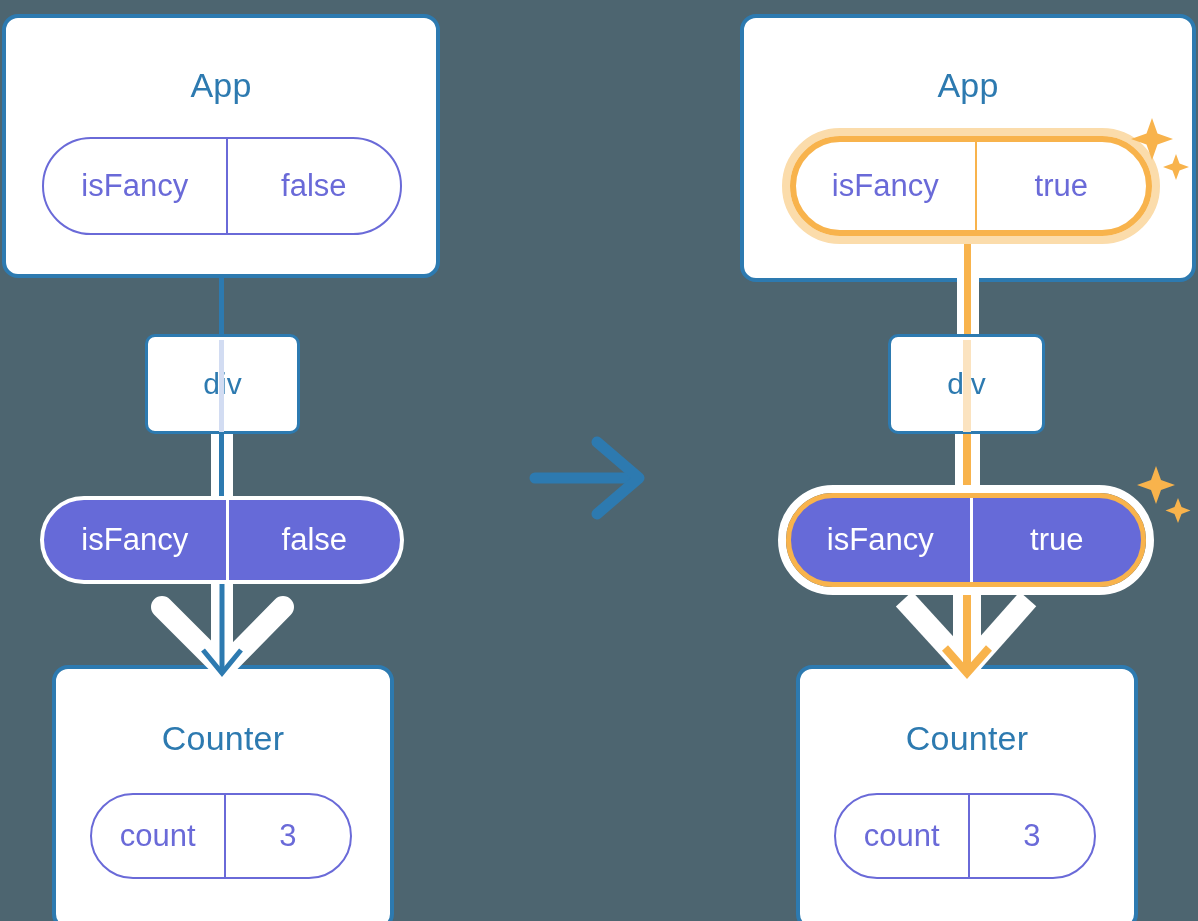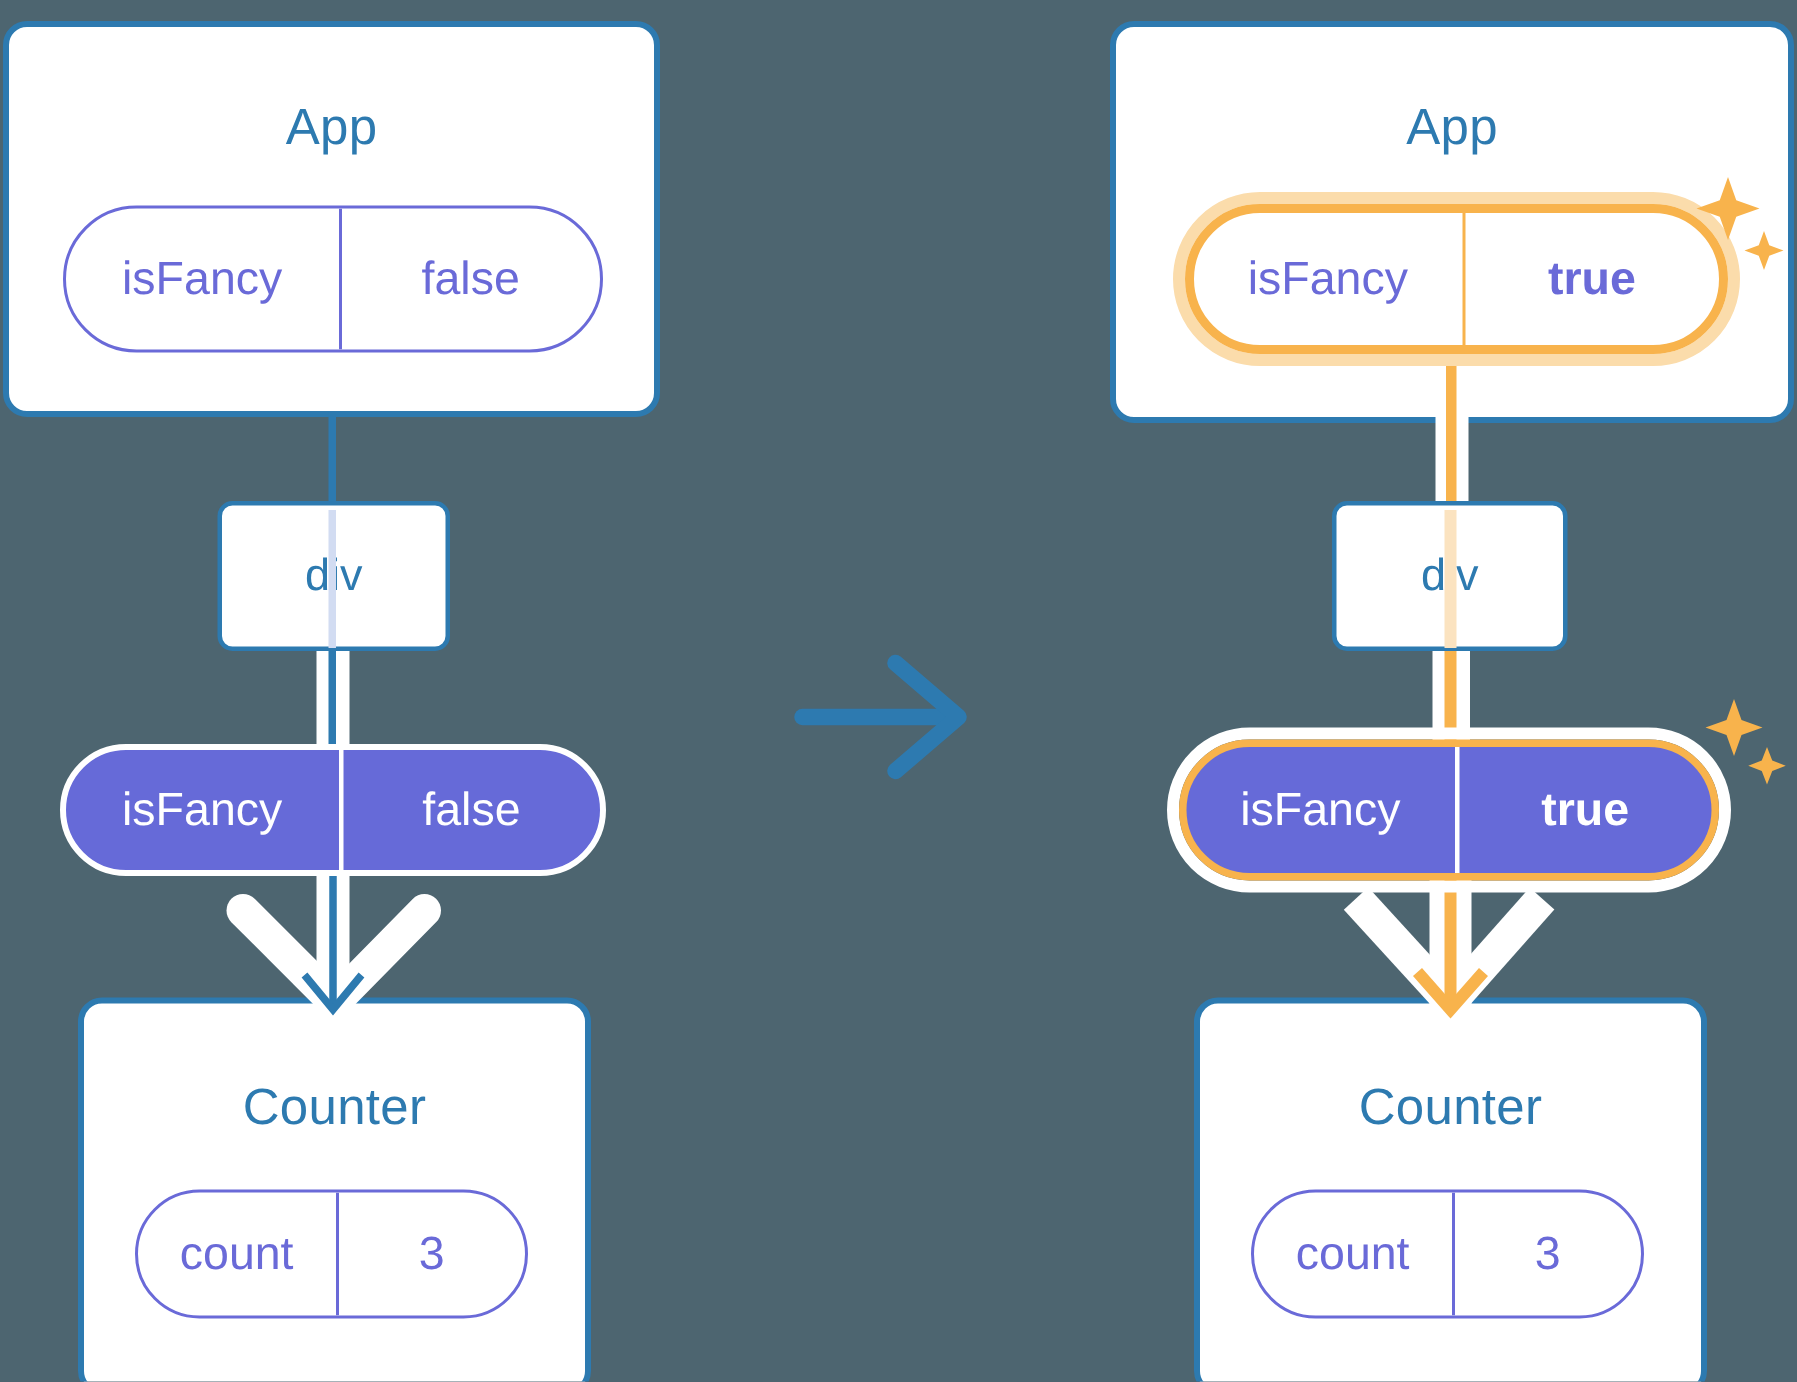--- a/index.html
+++ b/index.html
@@ -89,21 +89,21 @@
     border:5px solid #f8b34c;
   }
   .hl-glow{
     position:absolute;
     border-radius:999px;
     border:8px solid #fbdcab;
     box-sizing:border-box;
     z-index:6;
   }
 
-  .bold{font-weight:bold;}
+  .bold{font-weight:normal;}
 
   
   .vline{position:absolute;}
   .vline.blue{background:#2d7ab0;}
   .vline.amber{background:#f9b martinez;}
   .vline.amber{background:#f8b34c;}
   .vline.pale-blue{background:#d2dcf2;}
   .vline.pale-amber{background:#fbe3c0;}
   .vline.white{background:#ffffff;}
 

